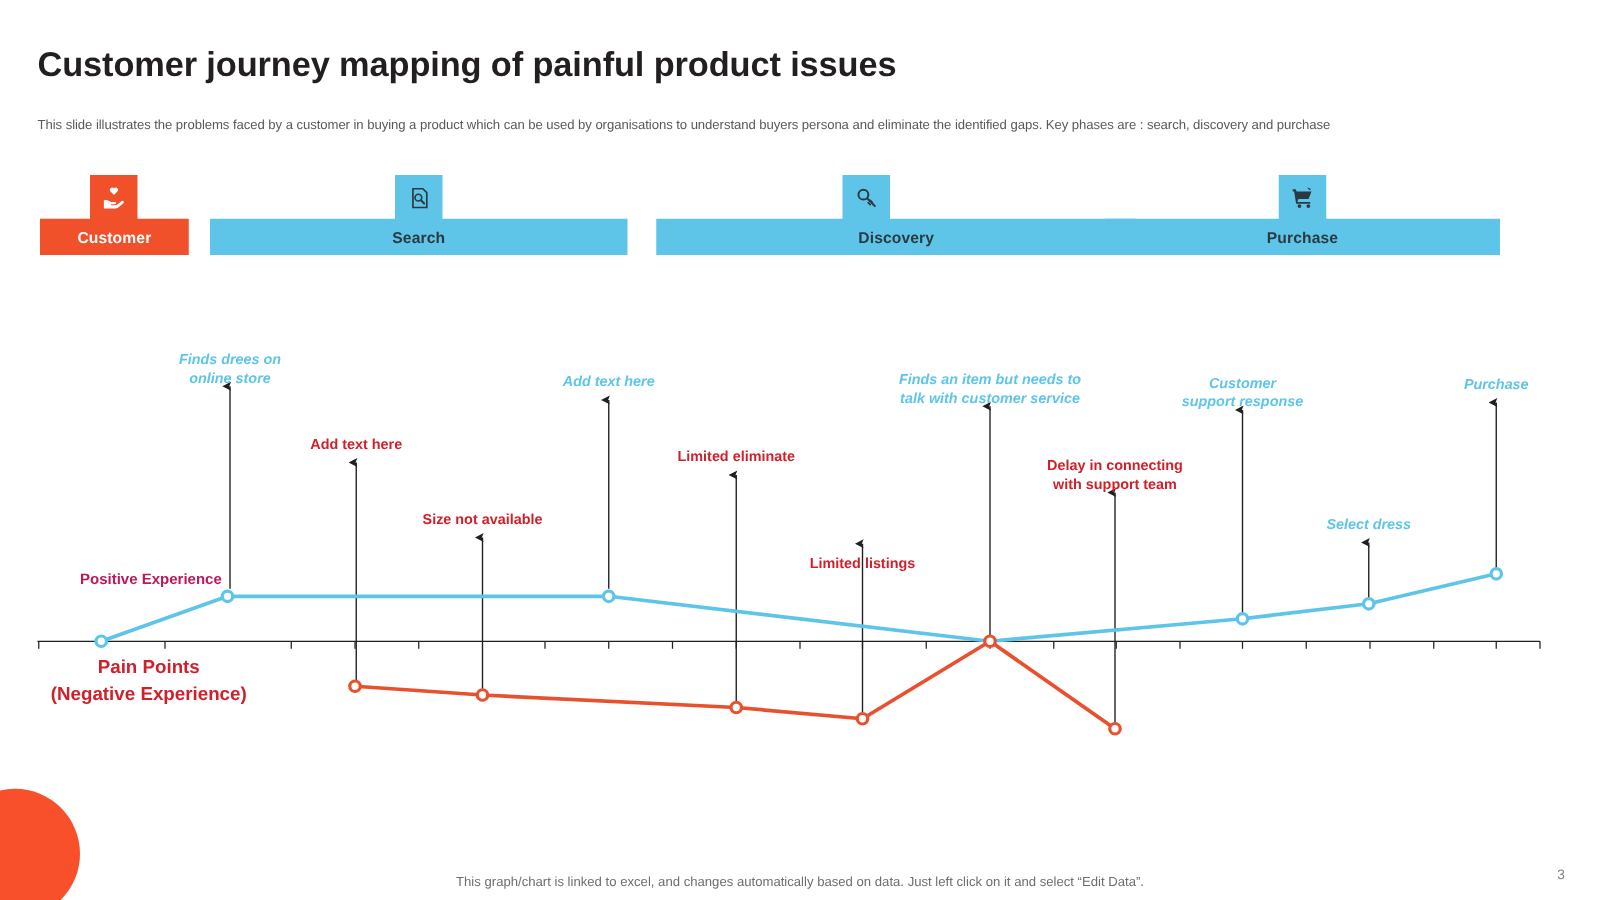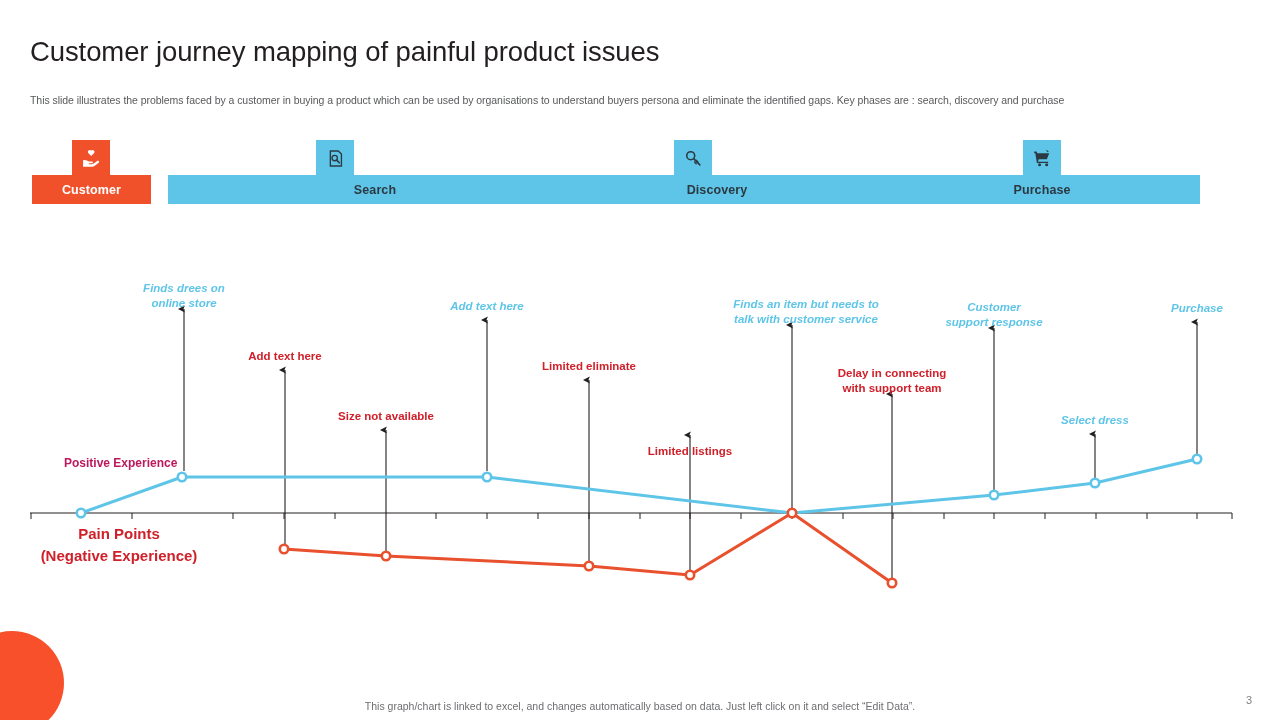--- a/index.html
+++ b/index.html
@@ -27,21 +27,21 @@
     background: #f8502a;
     z-index: 0;
   }
 
   
   #page-title {
     position: absolute;
     left: 30px;
     top: 36px;
     font-size: 27.5px;
-    font-weight: normal;
+    font-weight: bold;
     color: #231f20;
     letter-spacing: -0.1px;
     white-space: nowrap;
   }
   #page-subtitle {
     position: absolute;
     left: 30px;
     top: 94px;
     font-size: 10.5px;
     color: #58595b;
@@ -169,21 +169,21 @@
       <div class="phase-bar" style="width: 119px;">Customer</div>
     </div>
     <div class="phase blue" style="left: 168px; width: 334px;">
       <div class="phase-icon" style="left: 148px;">
         <svg width="19" height="19" viewBox="0 0 24 24" fill="none" stroke="#2b3a42" stroke-width="1.7">
           <path d="M5.5 2.5h10l4 4v15h-14z" fill="none"></path>
           <circle cx="11" cy="11.5" r="3.4" fill="none"></circle>
           <line x1="13.5" y1="14" x2="16.8" y2="17.4" stroke-width="2.1" stroke-linecap="round"></line>
         </svg>
       </div>
-      <div class="phase-bar" style="width: 334px; padding-left: 40px;">Search</div>
+      <div class="phase-bar" style="width: 334px;">Search</div>
     </div>
     <div class="phase blue" style="left: 525px; width: 336px;">
       <div class="phase-icon" style="left: 149px;">
         <svg width="19" height="19" viewBox="0 0 24 24" fill="none" stroke="#2b3a42" stroke-width="2" stroke-linecap="round">
           <circle cx="8.5" cy="8.5" r="5" fill="none"></circle>
           <line x1="12.2" y1="12.2" x2="20" y2="20"></line>
           <line x1="15.5" y1="14.3" x2="17.6" y2="16.4" stroke-width="1.7"></line>
           <line x1="13.3" y1="16.5" x2="15.4" y2="18.6" stroke-width="1.7"></line>
         </svg>
       </div>
@@ -267,20 +267,20 @@
 <div id="footer-note">This graph/chart is linked to excel, and changes automatically based on data. Just left click on it and select “Edit Data”.</div>
 <div id="page-number">3</div>
 
 <div class="callout pos" style="left: 184px; top: 281px;">Finds drees on
 online store</div>
 <div class="callout neg" style="left: 285px; top: 349px;">Add text here</div>
 <div class="callout neg" style="left: 386px; top: 409px;">Size not available</div>
 <div class="callout pos" style="left: 487px; top: 299px;">Add text here</div>
 <div class="callout neg" style="left: 589px; top: 359px;">Limited eliminate</div>
 <div class="callout neg" style="left: 690px; top: 414px; margin-top: 30px;">Limited listings</div>
-<div class="callout pos" style="left: 792px; top: 297px; margin-left: 14px;">Finds an item but needs to
+<div class="callout pos" style="left: 792px; top: 297px;">Finds an item but needs to
 talk with customer service</div>
 <div class="callout neg" style="left: 892px; top: 366px;">Delay in connecting
 with support team</div>
 <div class="callout pos" style="left: 994px; top: 300px;">Customer
 support response</div>
 <div class="callout pos" style="left: 1095px; top: 413px;">Select dress</div>
 <div class="callout pos" style="left: 1197px; top: 301px;">Purchase</div>
 
 </body></html>

